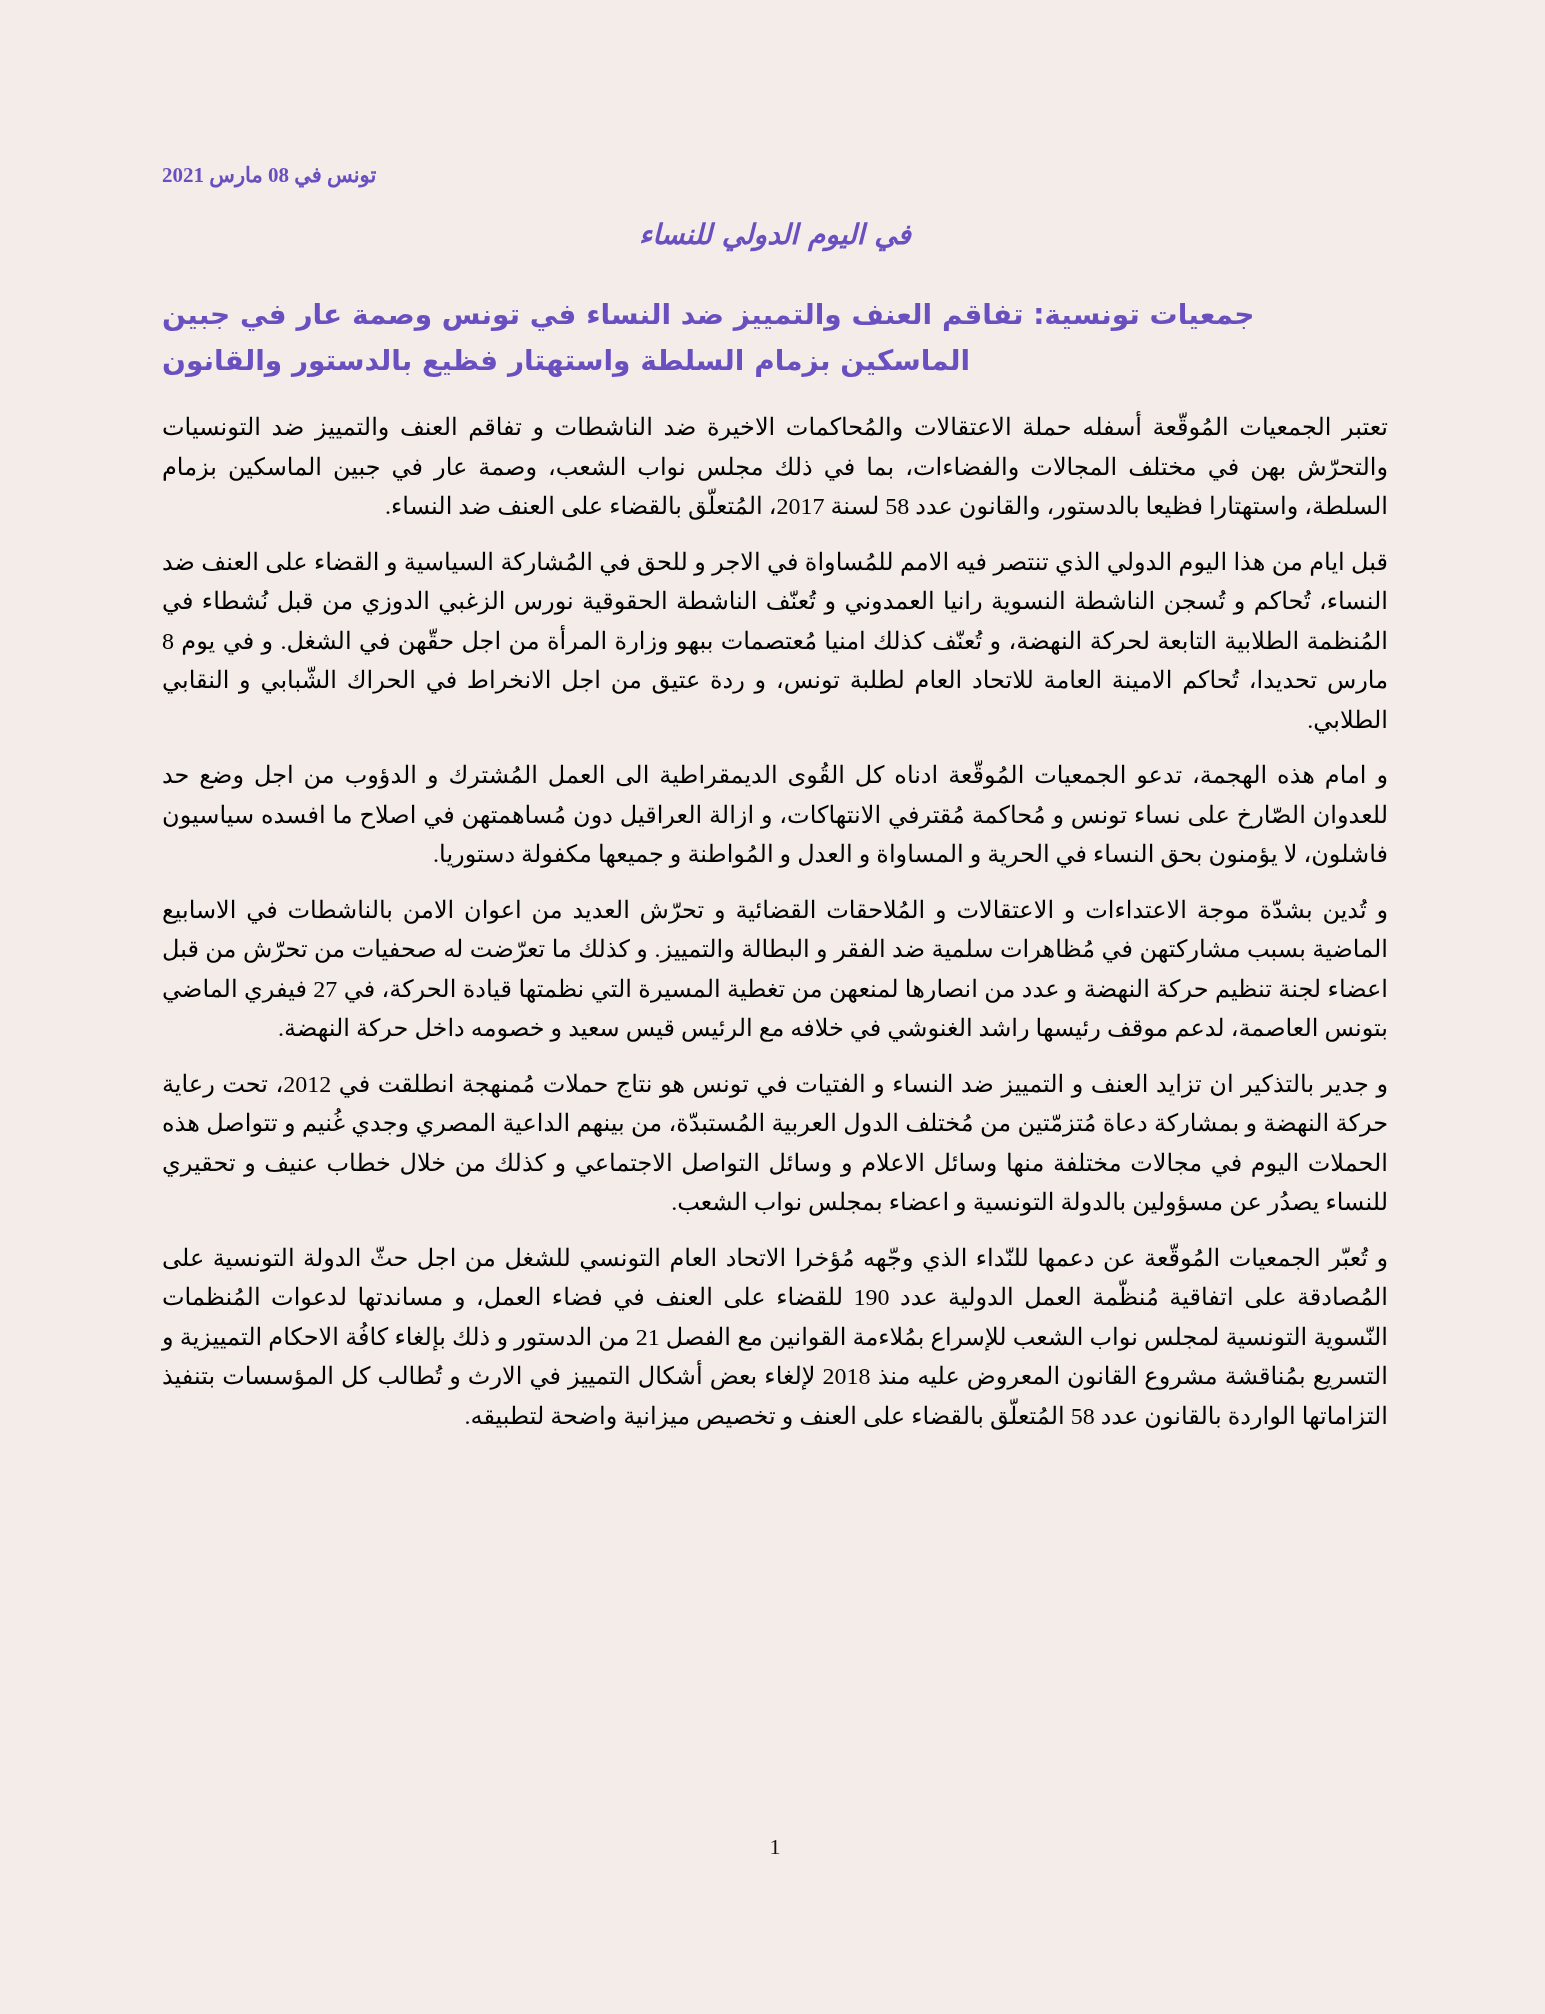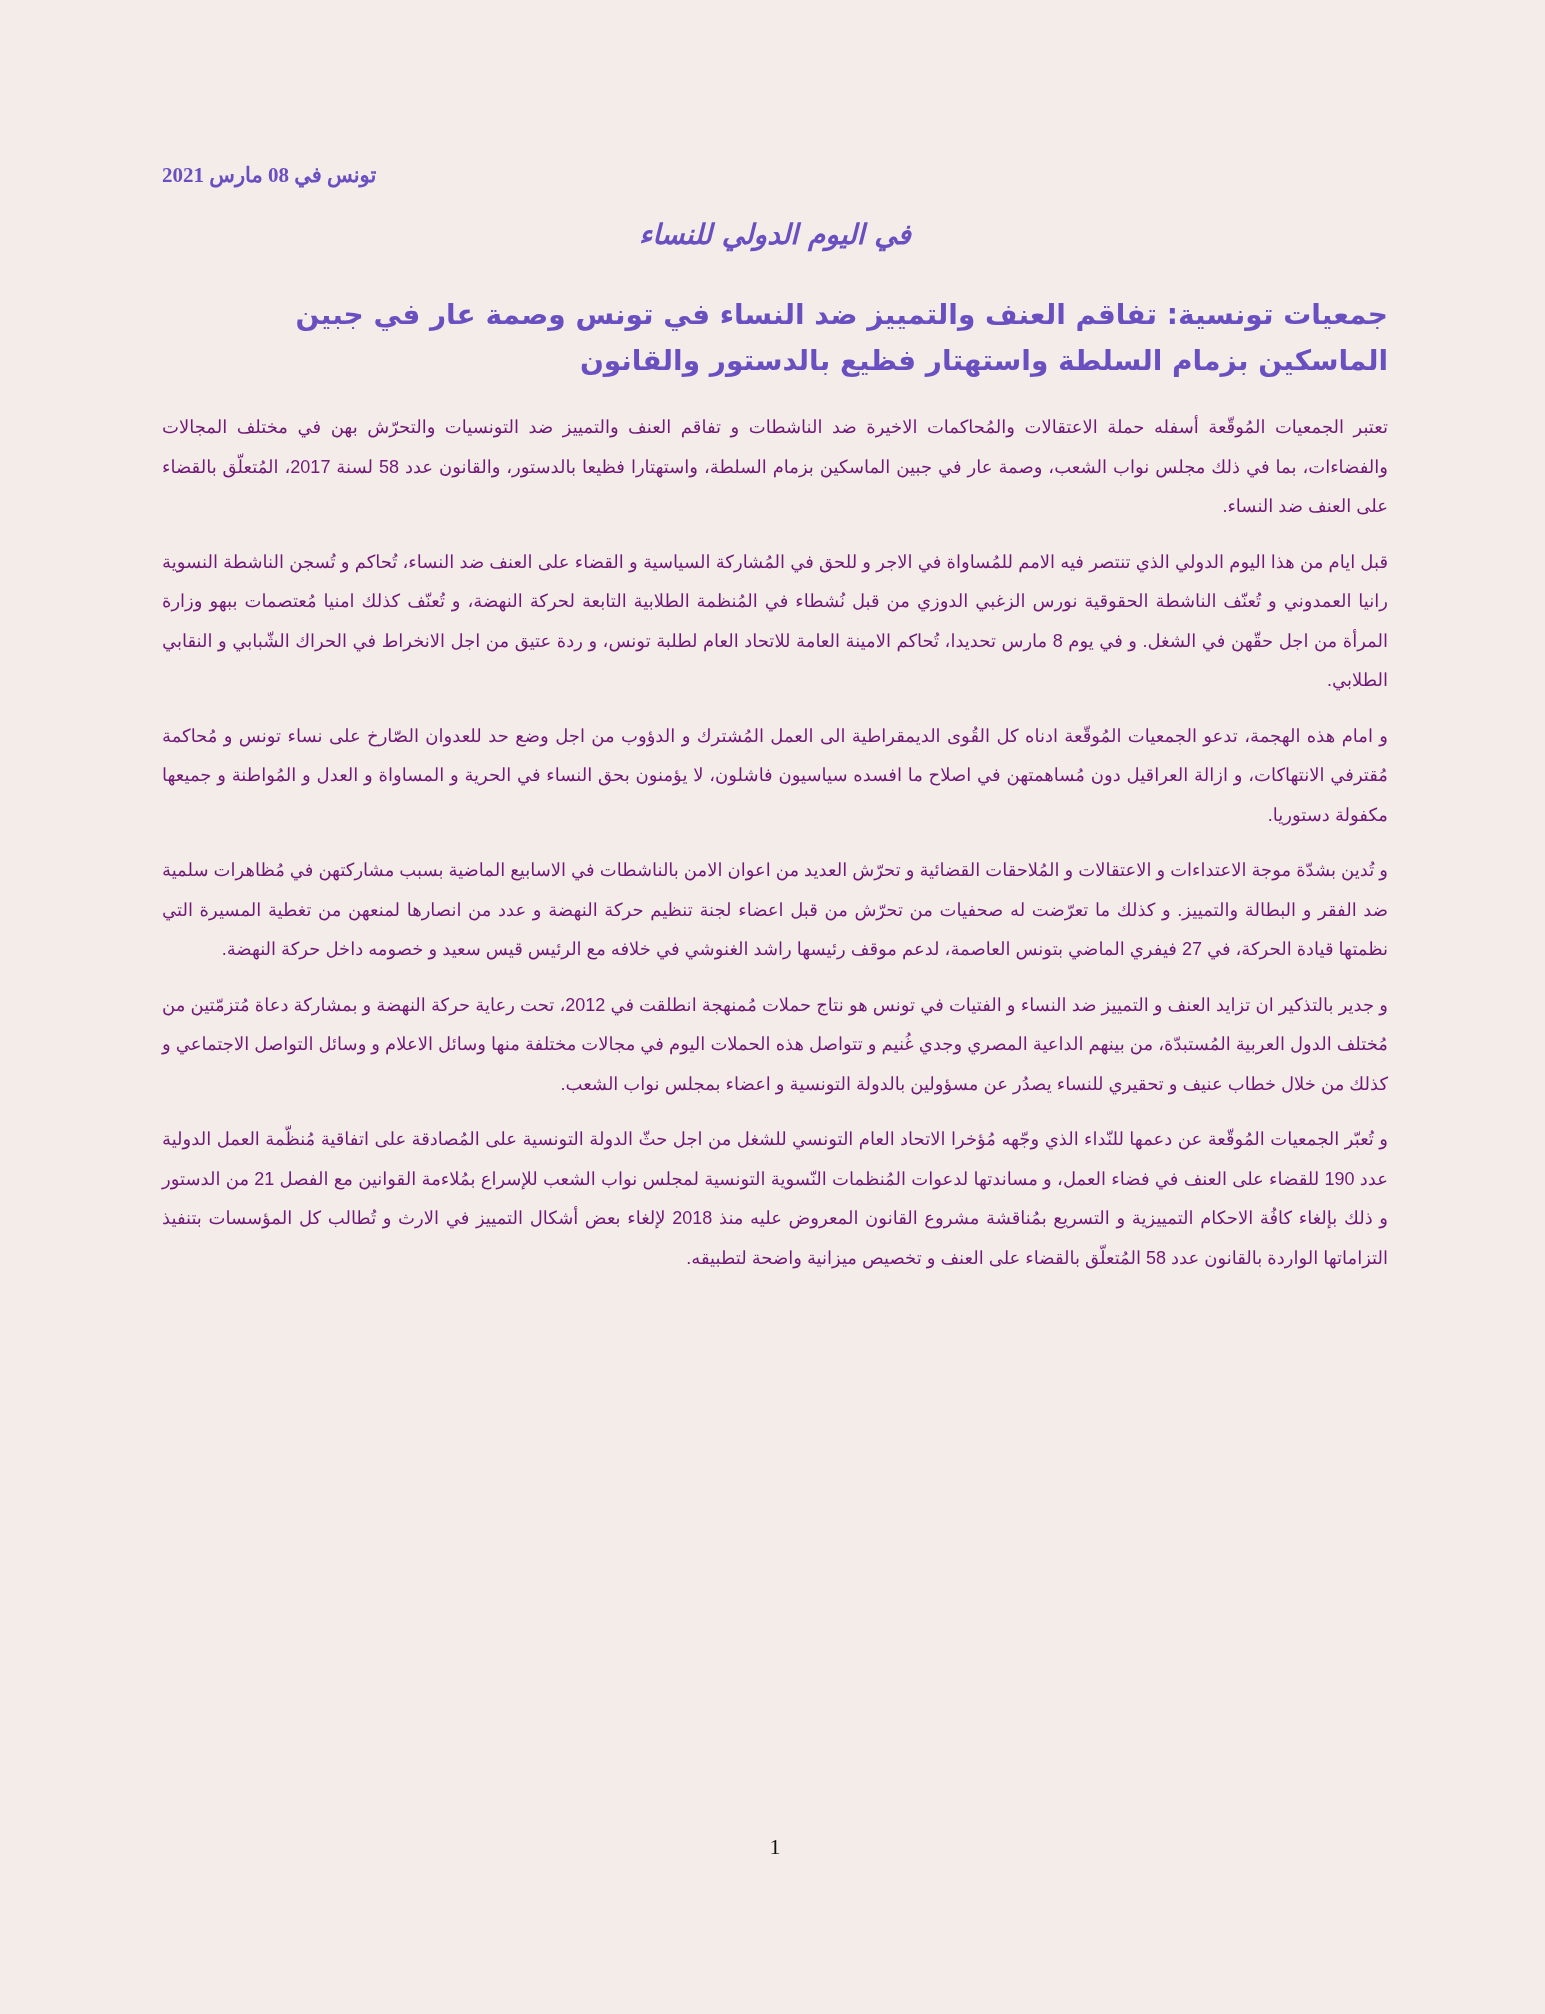--- a/index.html
+++ b/index.html
@@ -39,42 +39,42 @@
     font-weight: bold;
     font-size: 28px;
     color: #6a4fc0;
     font-style: italic;
   }
   .subtitle {
     position: absolute;
     left: 0;
     right: 0;
     top: 292px;
-    text-align: right;
+    text-align: left;
     direction: rtl;
     font-family: "DejaVu Sans", sans-serif;
     font-weight: bold;
     font-size: 28px;
     line-height: 46px;
     color: #6a4fc0;
   }
   .body-text {
     position: absolute;
     left: 0;
     right: 0;
     top: 408px;
   }
   .para {
     direction: rtl;
     text-align: justify;
     text-align-last: right;
-    font-family: Liberation Sans, sans-serif;
-    font-size: 18px;
+    font-family: Liberation Serif, serif;
+    font-size: 24px;
     line-height: 39.5px;
-    color: #701a75;
+    color: #000000;
     margin: 0 0 16px 0;
   }
   .page-number {
     position: absolute;
     left: 0;
     right: 0;
     top: 1834px;
     text-align: center;
     font-family: "Liberation Serif", serif;
     font-size: 22px;

